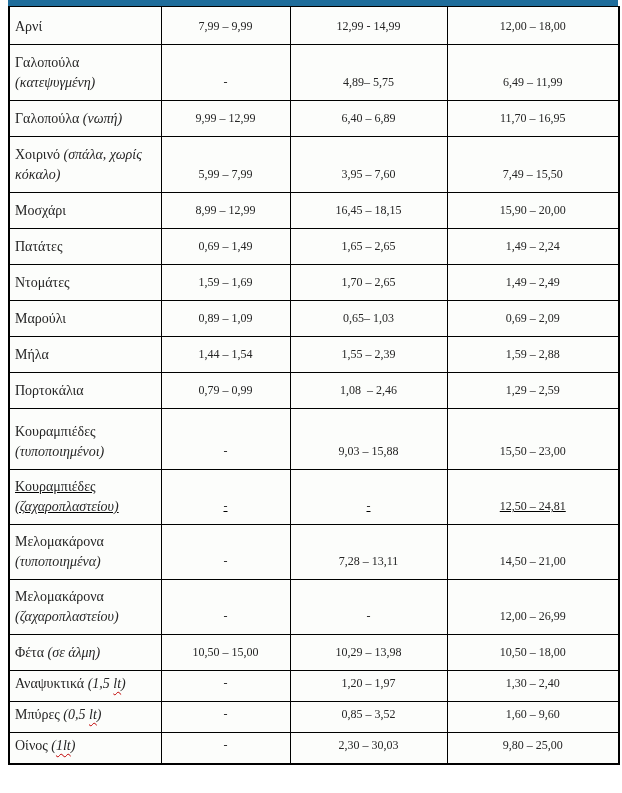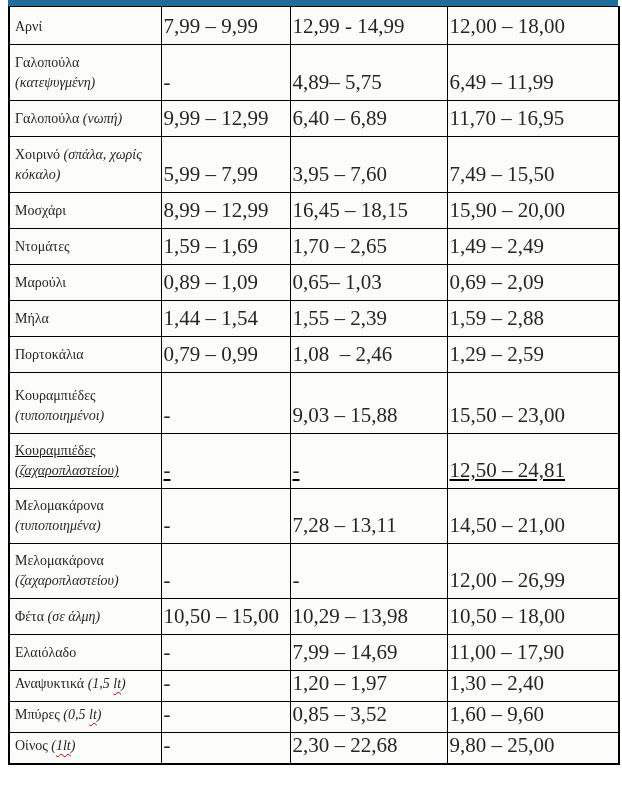--- a/index.html
+++ b/index.html
@@ -17,21 +17,21 @@
   td{
     border:1px solid var(--line,#000);
     vertical-align:bottom;
     color:var(--text,#252525);
   }
   td.name-cell{
     font-size:14px;line-height:20px;
     padding:1px 4px 7px 5px;
   }
   td.price-cell{
-    font-size:21px;line-height:19px;
+    font-size:12px;line-height:19px;text-align:center;
     padding:3px 2px 8px 2px;white-space:pre-wrap;
   }
   .it{font-style:italic;}
   .squiggle{
     text-decoration:underline;
     text-decoration-style:wavy;
     text-decoration-color:var(--squiggle,#C00000);
     text-decoration-thickness:1px;
     text-underline-offset:3px;
   }
@@ -73,20 +73,26 @@
           <td class="price-cell">3,95 – 7,60</td>
           <td class="price-cell">7,49 – 15,50</td>
         </tr>
         <tr style="height: 36px;">
           <td class="name-cell"><span>Μοσχάρι</span></td>
           <td class="price-cell">8,99 – 12,99</td>
           <td class="price-cell">16,45 – 18,15</td>
           <td class="price-cell">15,90 – 20,00</td>
         </tr>
         <tr style="height: 36px;">
+          <td class="name-cell"><span>Πατάτες</span></td>
+          <td class="price-cell">0,69 – 1,49</td>
+          <td class="price-cell">1,65 – 2,65</td>
+          <td class="price-cell">1,49 – 2,24</td>
+        </tr>
+        <tr style="height: 36px;">
           <td class="name-cell"><span>Ντομάτες</span></td>
           <td class="price-cell">1,59 – 1,69</td>
           <td class="price-cell">1,70 – 2,65</td>
           <td class="price-cell">1,49 – 2,49</td>
         </tr>
         <tr style="height: 36px;">
           <td class="name-cell"><span>Μαρούλι</span></td>
           <td class="price-cell">0,89 – 1,09</td>
           <td class="price-cell">0,65– 1,03</td>
           <td class="price-cell">0,69 – 2,09</td>
@@ -126,40 +132,34 @@
           <td class="price-cell">-</td>
           <td class="price-cell">-</td>
           <td class="price-cell">12,00 – 26,99</td>
         </tr>
         <tr style="height: 36px;">
           <td class="name-cell"><span>Φέτα</span> <span class="it">(σε άλμη)</span></td>
           <td class="price-cell">10,50 – 15,00</td>
           <td class="price-cell">10,29 – 13,98</td>
           <td class="price-cell">10,50 – 18,00</td>
         </tr>
-        <tr style="height: 36px;">
-          <td class="name-cell"><span>Ελαιόλαδο</span></td>
-          <td class="price-cell">-</td>
-          <td class="price-cell">7,99 – 14,69</td>
-          <td class="price-cell">11,00 – 17,90</td>
-        </tr>
         <tr style="height: 29px;">
           <td class="name-cell"><span>Αναψυκτικά</span> <span class="it">(1,5 </span><span class="it squiggle">lt</span><span class="it">)</span></td>
           <td class="price-cell">-</td>
           <td class="price-cell">1,20 – 1,97</td>
           <td class="price-cell">1,30 – 2,40</td>
         </tr>
         <tr style="height: 29px;">
           <td class="name-cell"><span>Μπύρες</span> <span class="it">(0,5 </span><span class="it squiggle">lt</span><span class="it">)</span></td>
           <td class="price-cell">-</td>
           <td class="price-cell">0,85 – 3,52</td>
           <td class="price-cell">1,60 – 9,60</td>
         </tr>
         <tr style="height: 26px;">
           <td class="name-cell"><span>Οίνος</span> <span class="it">(</span><span class="it squiggle">1lt</span><span class="it">)</span></td>
           <td class="price-cell">-</td>
-          <td class="price-cell">2,30 – 22,68</td>
+          <td class="price-cell">2,30 – 30,03</td>
           <td class="price-cell">9,80 – 25,00</td>
         </tr>
       </tbody>
   </table>
 
 </div>
 
 </body></html>

